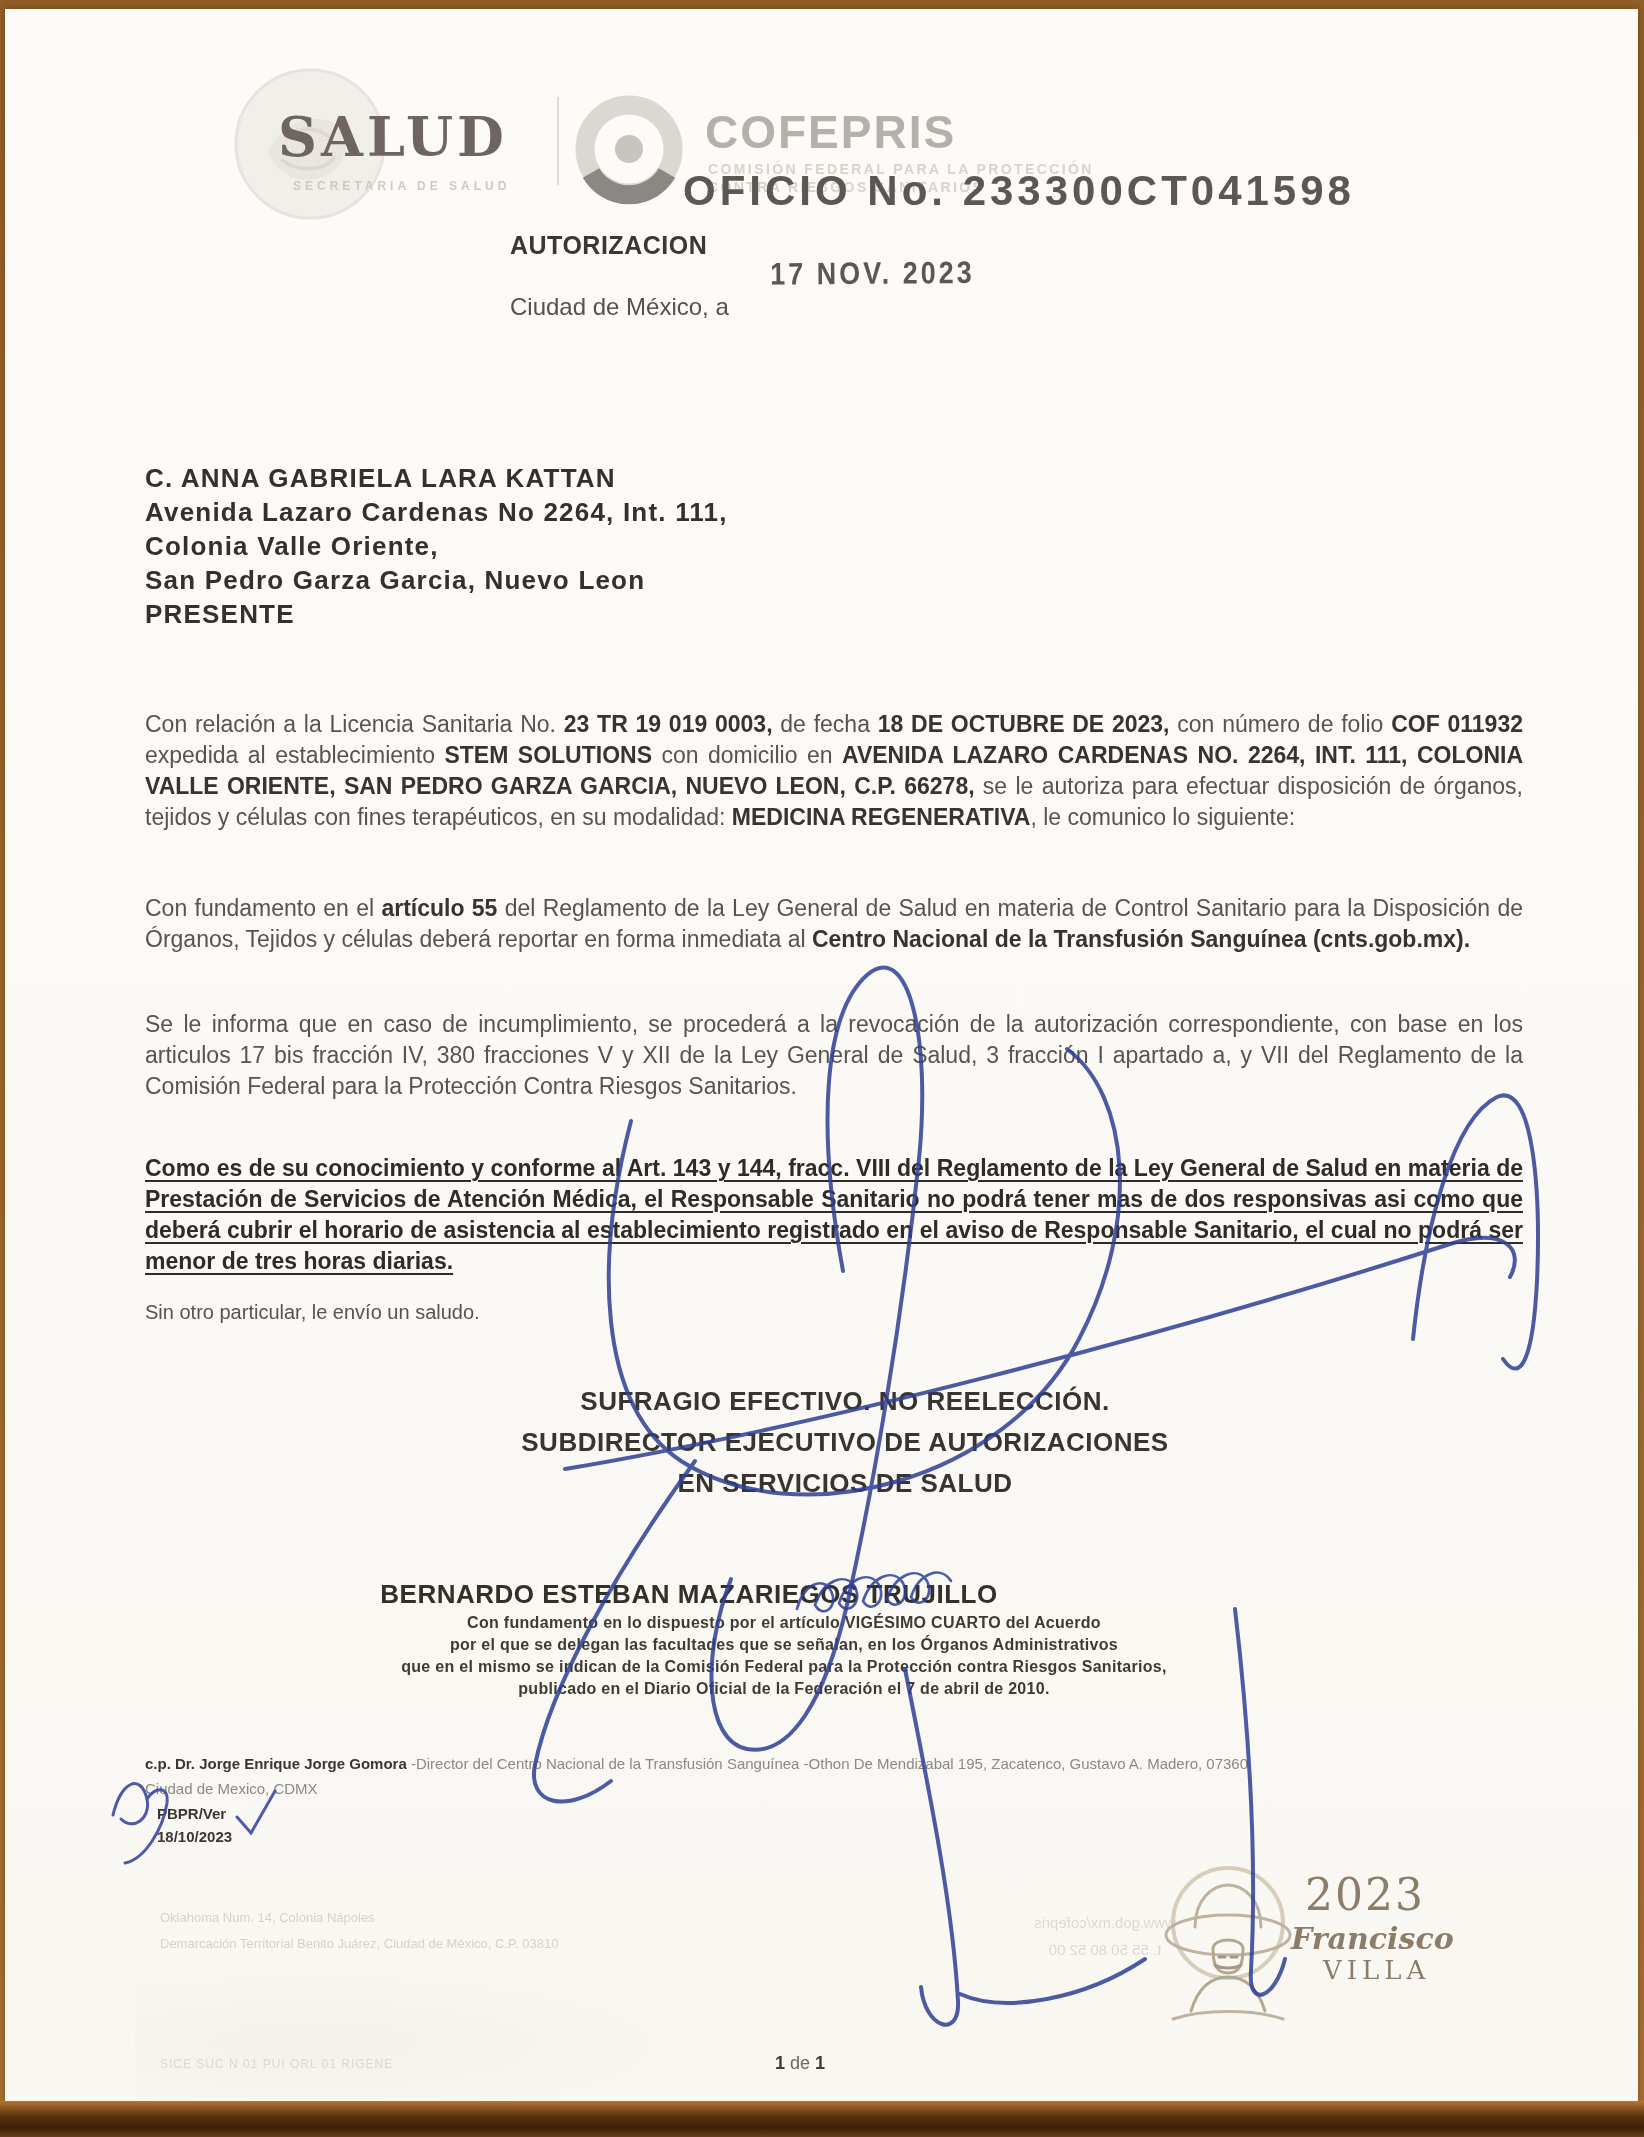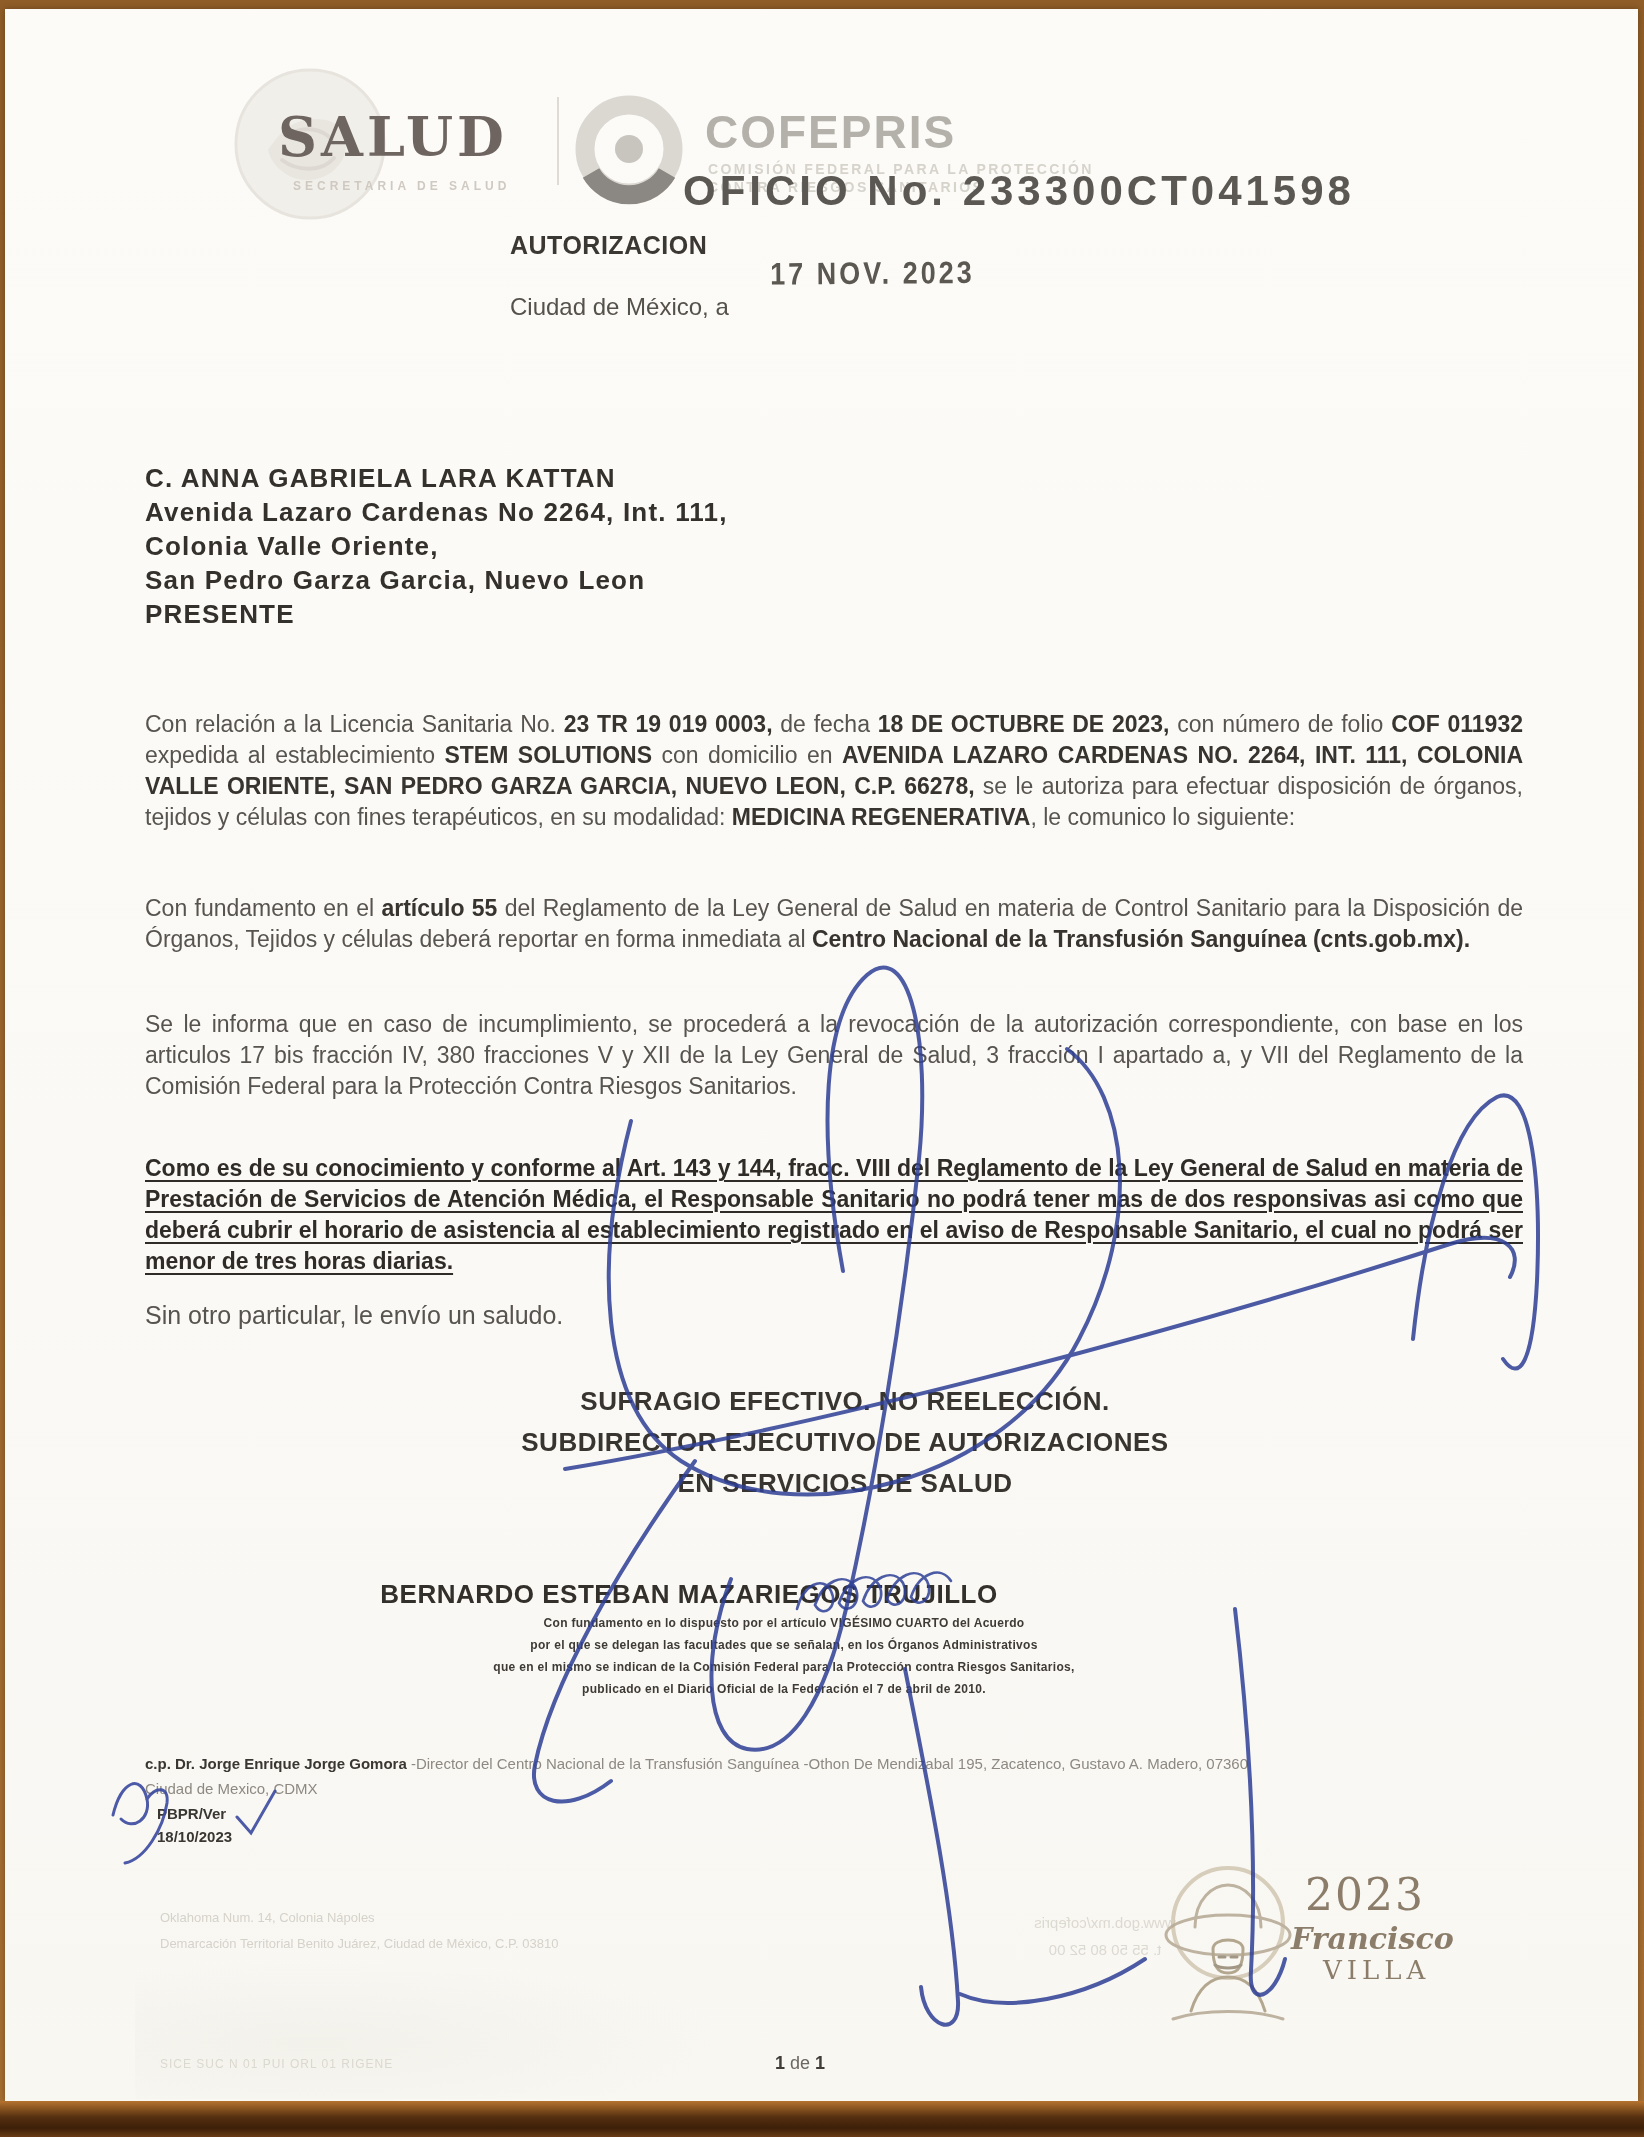--- a/index.html
+++ b/index.html
@@ -30,24 +30,24 @@
   .place-line{font-size:24px;color:#55514b;margin-top:32px;}
   .date-stamp{
     font-size:27px;font-weight:bold;letter-spacing:3px;color:#45413b;opacity:.88;
     transform:scaleY(1.15) rotate(-.4deg);transform-origin:left top;
   }
   .recipient{font-size:26px;font-weight:bold;letter-spacing:1.2px;color:#34302b;line-height:34px;}
   .recipient .line{white-space:nowrap;}
   .para{font-size:23px;line-height:31px;color:#57534e;text-align:justify;}
   .para .b{font-weight:bold;color:#37332e;}
   .para-em{font-weight:bold;color:#2f2b27;text-decoration:underline;text-decoration-thickness:2px;text-underline-offset:4px;}
-  .closing{font-size:25px;color:#57534e;}
+  .closing{font-size:20px;color:#57534e;}
   .signoff{font-size:26px;font-weight:bold;color:#38342f;text-align:center;line-height:41px;letter-spacing:.5px;}
   .signer{font-size:26px;font-weight:bold;color:#332f2a;text-align:center;letter-spacing:.5px;}
-  .delegation{font-size:12px;font-weight:bold;color:#3e3a35;text-align:center;line-height:22px;letter-spacing:.3px;}
+  .delegation{font-size:16px;font-weight:bold;color:#3e3a35;text-align:center;line-height:22px;letter-spacing:.3px;}
   .delegation .line{white-space:nowrap;}
   .cc{font-size:15px;line-height:25px;color:#8d8982;}
   .cc .b{font-weight:bold;color:#3a3733;}
   .cc-small{font-size:15px;font-weight:bold;color:#3a3733;line-height:23px;}
   
   .footer-gray{font-size:13px;line-height:26px;color:#d5d2ca;}
   .showthrough{font-size:15px;line-height:27px;color:#dcd9d1;text-align:center;transform:scaleX(-1);}
   .villa-year{font-family:"DejaVu Serif",serif;font-size:44px;color:#8b7d6a;letter-spacing:2px;}
   .villa-first{font-family:"DejaVu Serif",serif;font-style:italic;font-size:30px;color:#8b7d6a;font-weight:bold;}
   .villa-last{font-family:"DejaVu Serif",serif;font-size:26px;letter-spacing:5px;color:#8b7d6a;}

